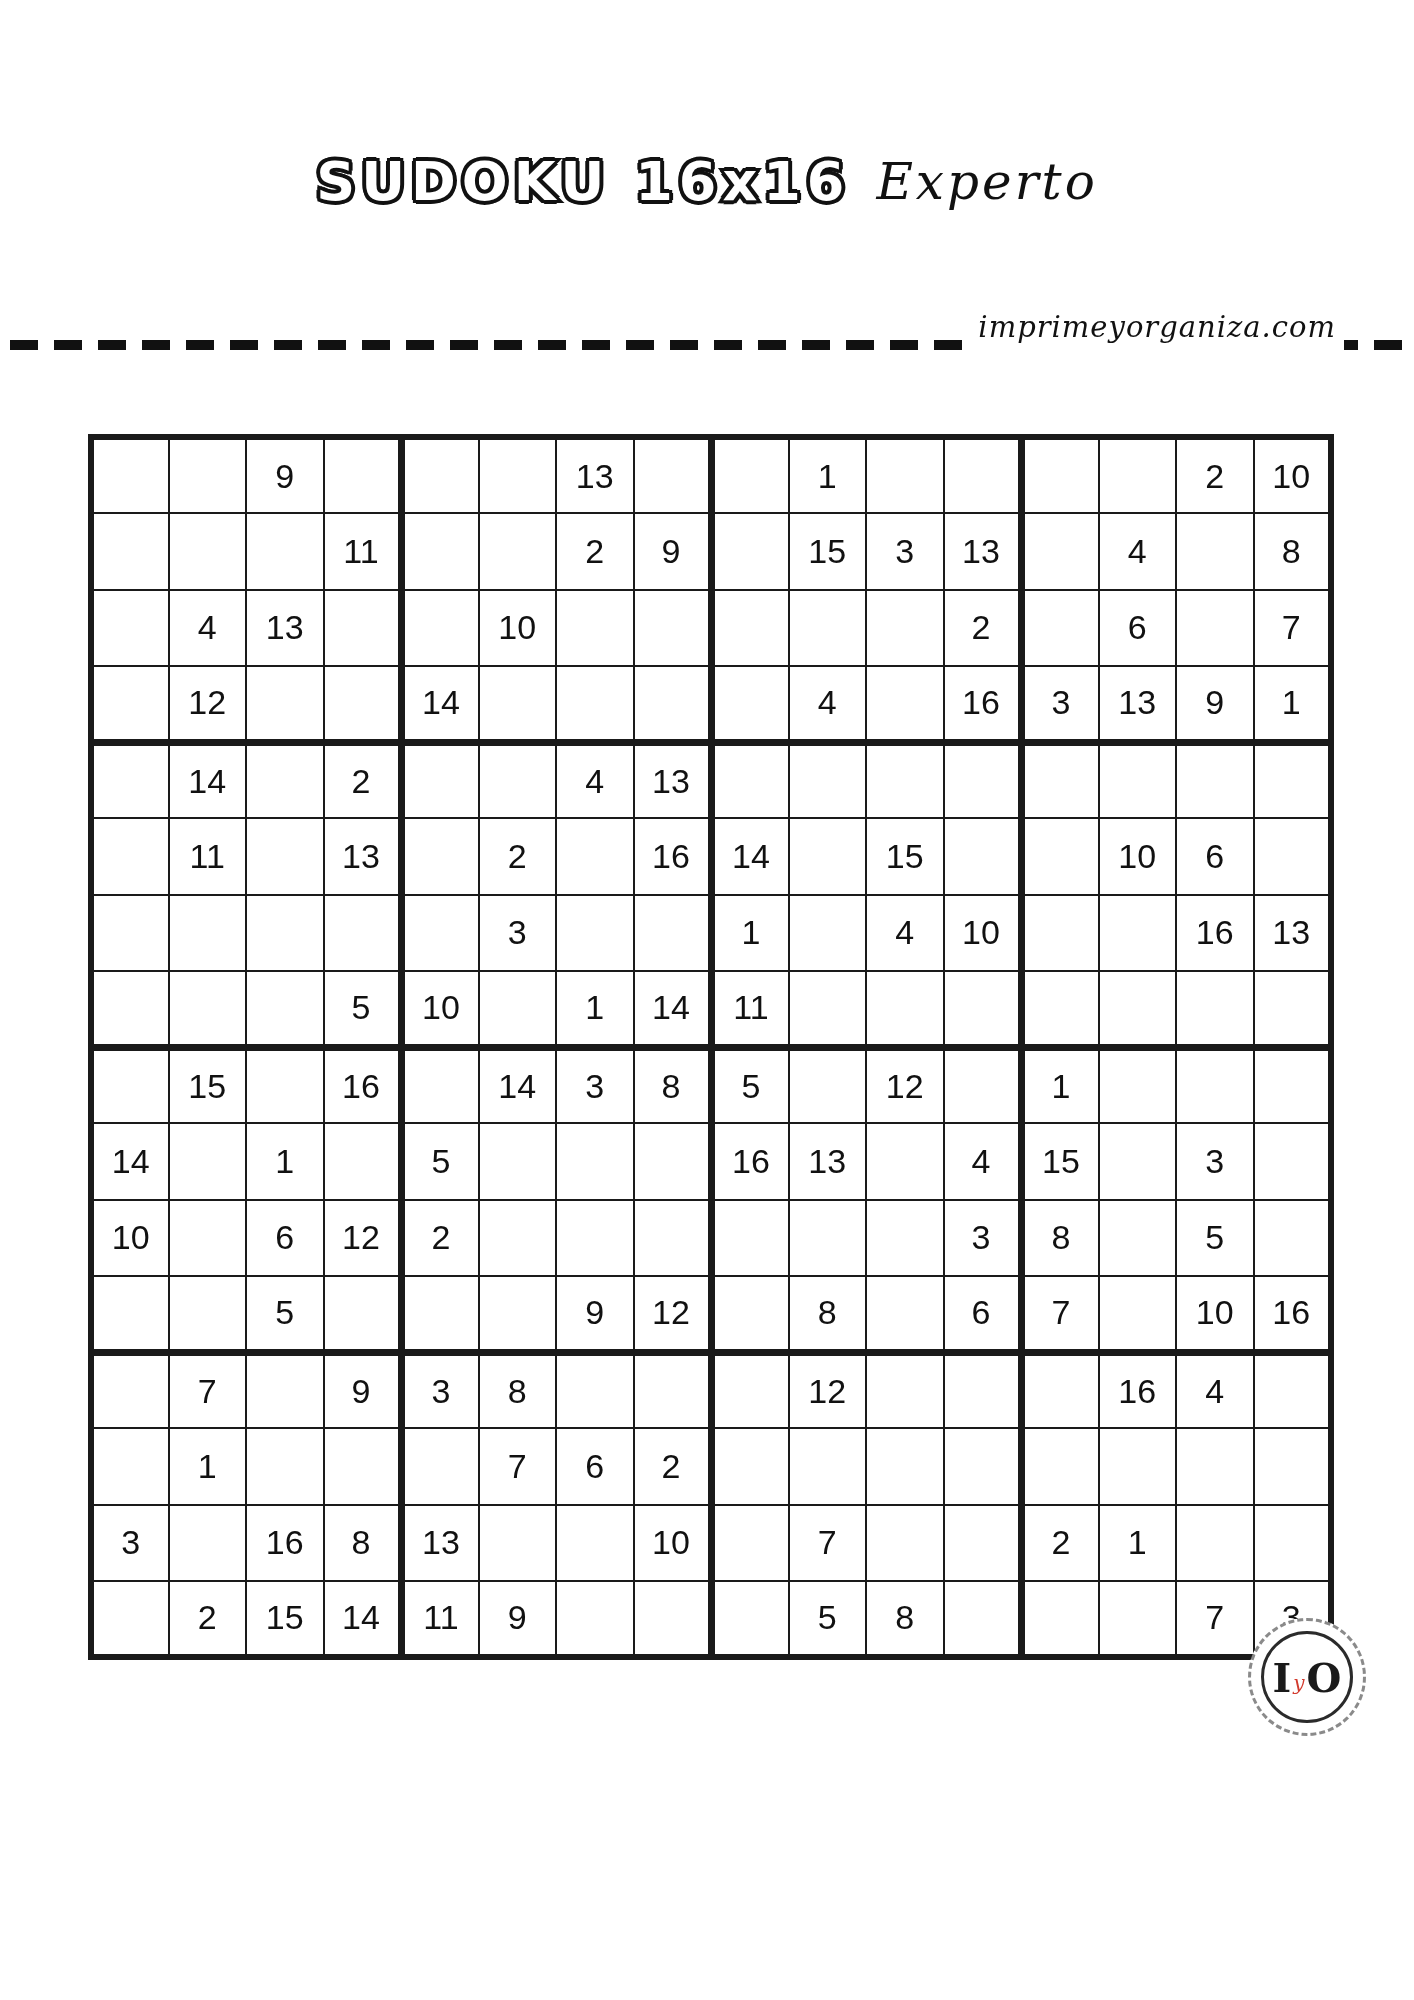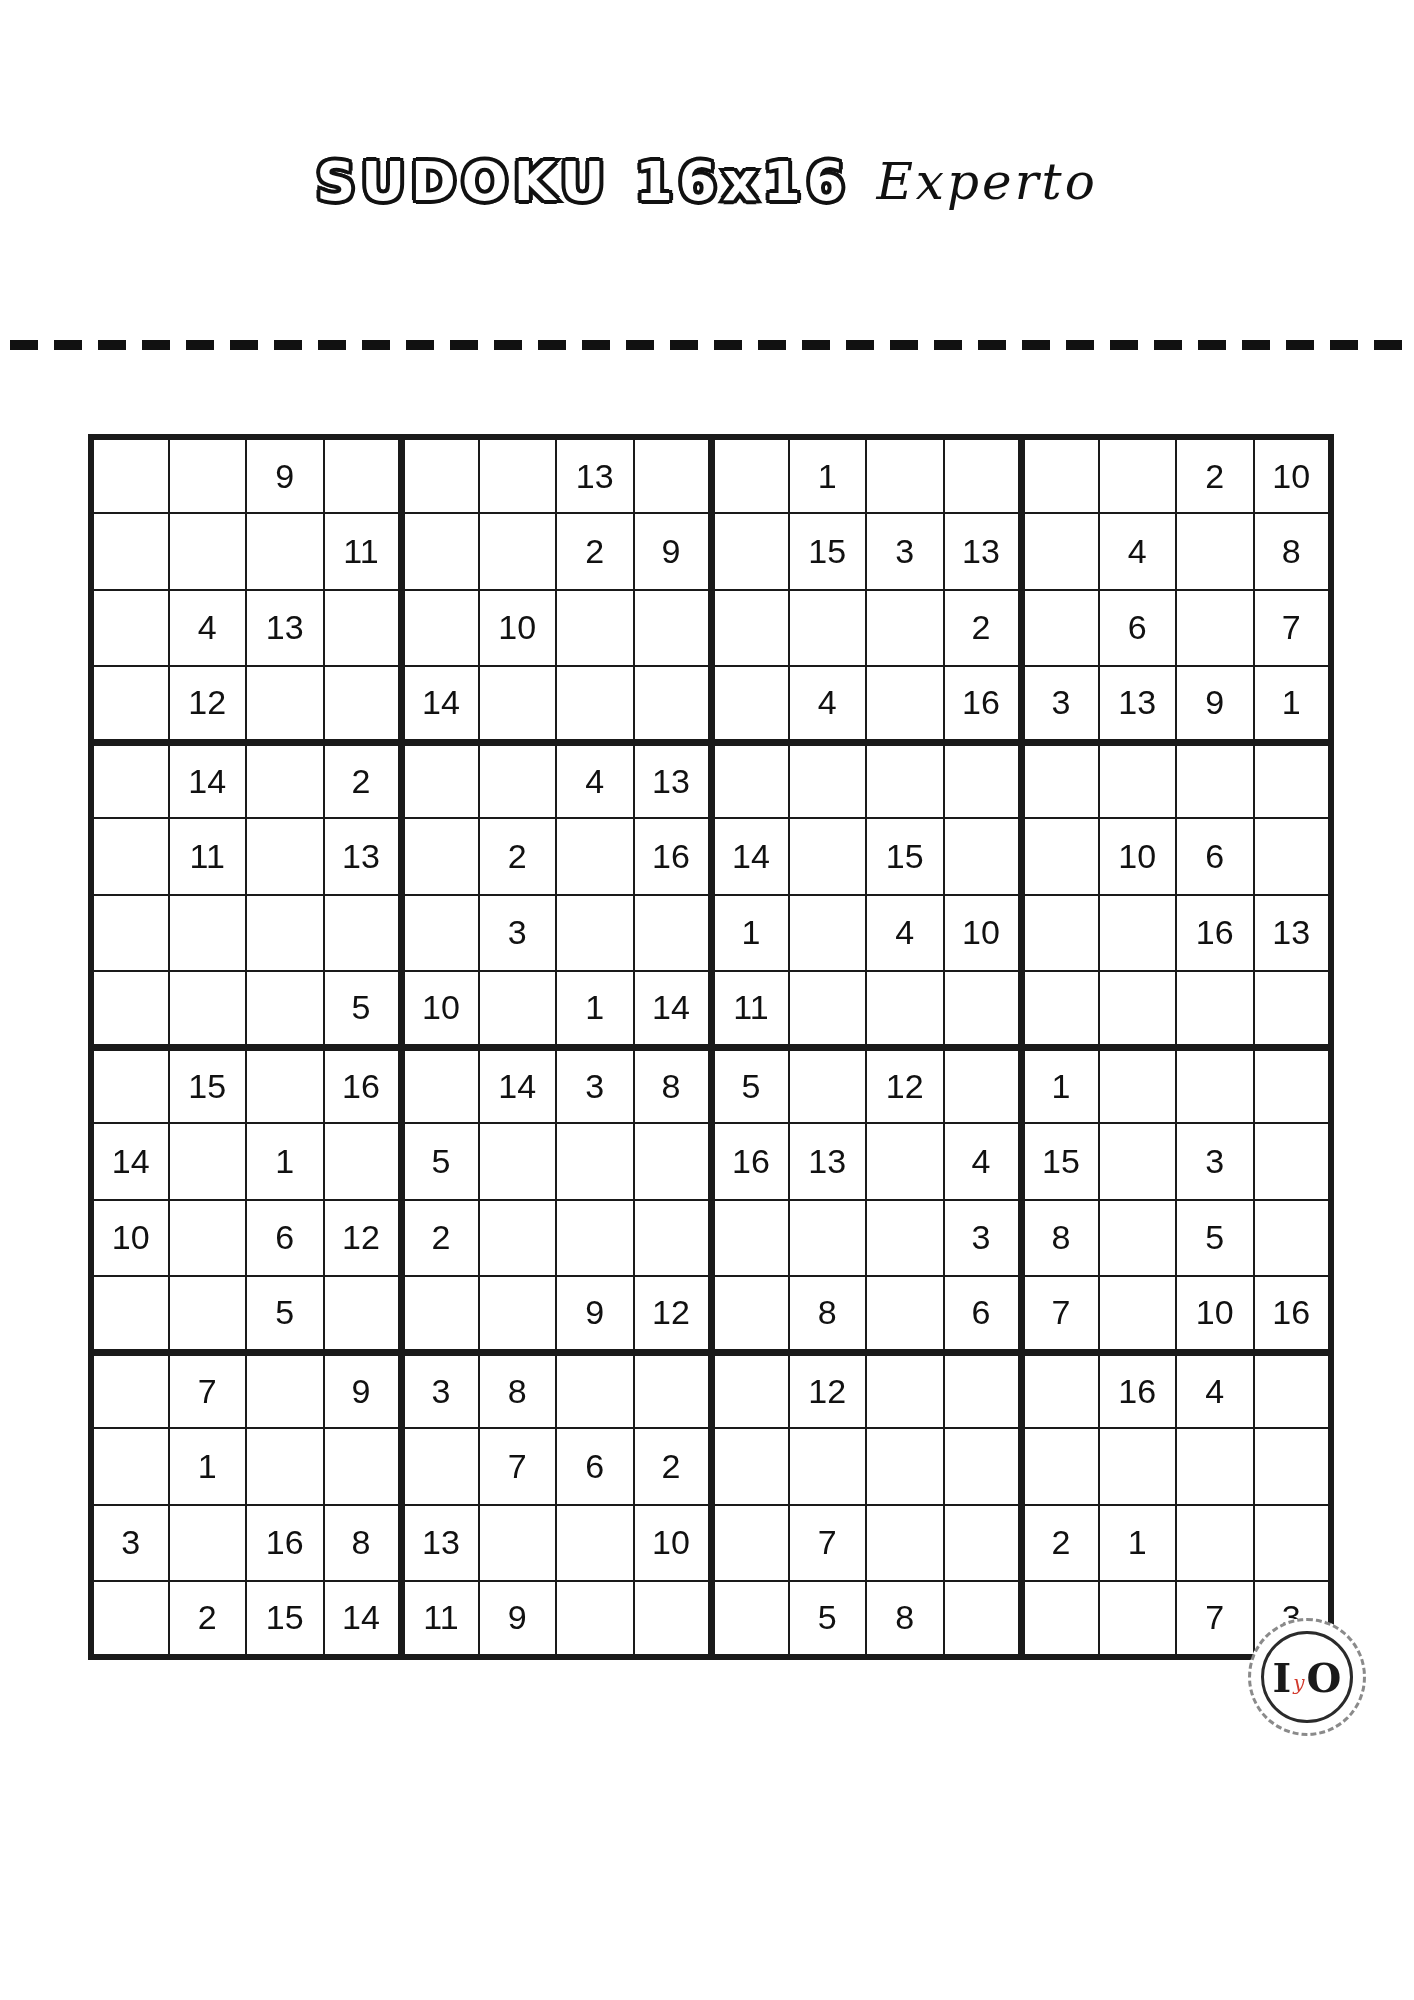--- a/index.html
+++ b/index.html
@@ -159,20 +159,21 @@
     color: #1a1a1a;
   }
 </style>
 </head>
 <body>
 
 <div class="header">
   <div class="title-row">
     <span class="title-main">SUDOKU 16x16</span><span class="title-sub">Experto</span>
   </div>
+  <div class="site-url">imprimeyorganiza.com</div>
   <div class="dashed-rule"></div>
 </div>
 
 <div class="grid-wrap">
   <table class="sudoku">
     <tbody id="sudoku-body">
         <tr>
           <td></td>
           <td></td>
           <td>9</td>

